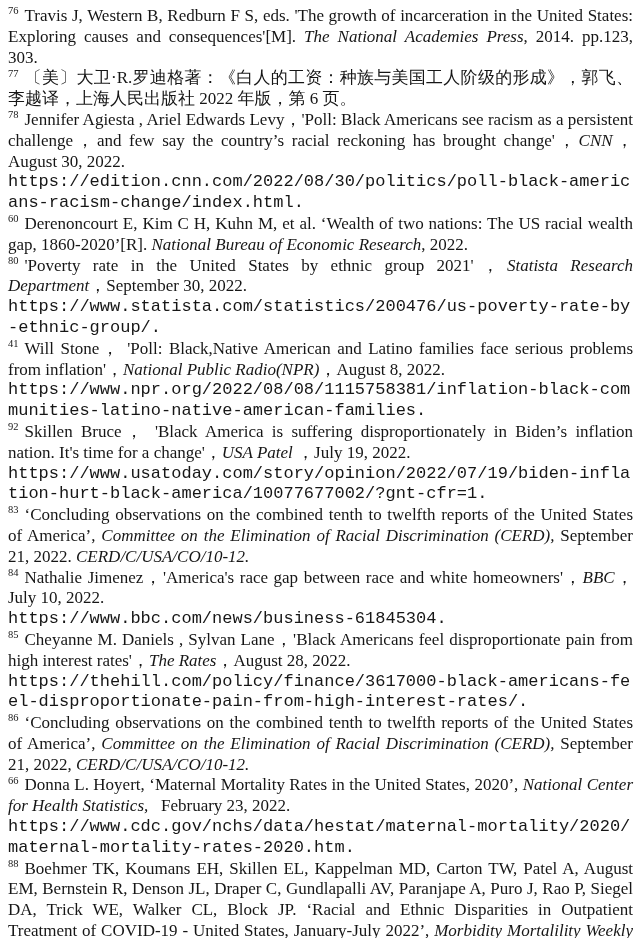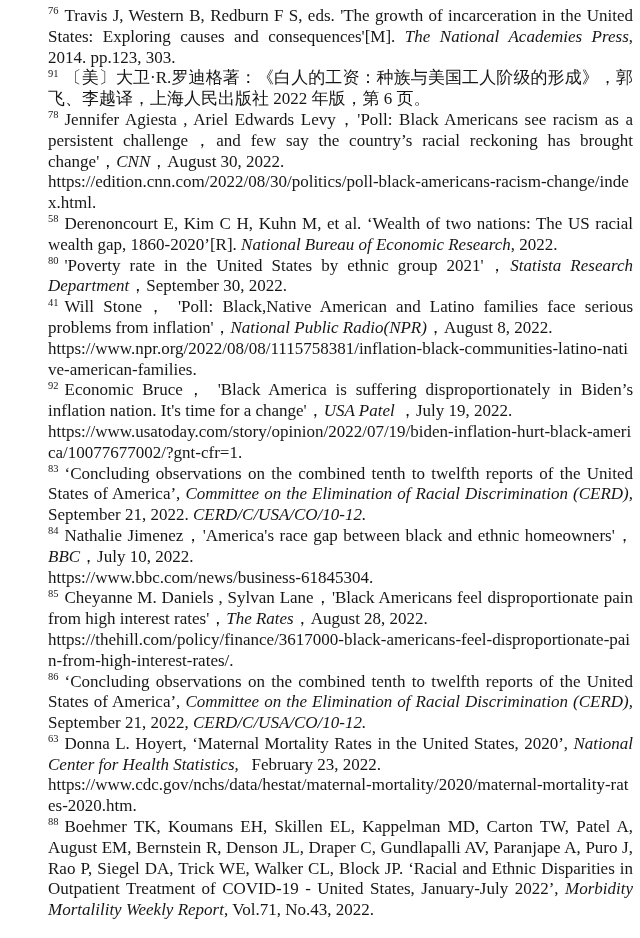--- a/index.html
+++ b/index.html
@@ -14,48 +14,48 @@
     width: 640px;
     min-height: 938px;
     padding: 6px 7px 8px 8px;
     background: #ffffff;
   }
   p.footnote {
     font-size: 17px;
     line-height: 20.8px;
     text-align: justify;
     overflow-wrap: break-word;
-    margin-left: 40px;
   }
   .fn-num {
     font-size: 10.5px;
     vertical-align: super;
     line-height: 0;
     margin-right: 6px;
   }
   .seg-italic { font-style: italic; }
   .url {
     display: block;
     word-break: break-all;
     color: inherit;
     text-decoration: none;
+    font-family: Liberation Mono, monospace;
   }
 </style>
 </head>
 <body>
 
 <div class="page">
   <div id="footnote-list">
       <p class="footnote"><sup class="fn-num">76</sup><span>Travis J, Western B, Redburn F S, eds. 'The growth of incarceration in the United States: Exploring causes and consequences'[M]. </span><span class="seg-italic">The National Academies Press</span><span>, 2014. pp.123, 303.</span></p>
-      <p class="footnote"><sup class="fn-num">91</sup><span>〔美〕大卫·R.罗迪格著：《白人的工资：种族与美国工人阶级的形成》，郭飞、李越译，上海人民出版社 2022 年版，第 6 页。</span></p>
+      <p class="footnote"><sup class="fn-num">77</sup><span>〔美〕大卫·R.罗迪格著：《白人的工资：种族与美国工人阶级的形成》，郭飞、李越译，上海人民出版社 2022 年版，第 6 页。</span></p>
       <p class="footnote"><sup class="fn-num">78</sup><span>Jennifer Agiesta , Ariel Edwards Levy，'Poll: Black Americans see racism as a persistent challenge，and few say the country’s racial reckoning has brought change'，</span><span class="seg-italic">CNN</span><span>，August 30, 2022.</span><span class="url">https://edition.cnn.com/2022/08/30/politics/poll-black-americans-racism-change/index.html.</span></p>
-      <p class="footnote"><sup class="fn-num">58</sup><span>Derenoncourt E, Kim C H, Kuhn M, et al. ‘Wealth of two nations: The US racial wealth gap, 1860-2020’[R]. </span><span class="seg-italic">National Bureau of Economic Research</span><span>, 2022.</span></p>
-      <p class="footnote"><sup class="fn-num">80</sup><span>'Poverty rate in the United States by ethnic group 2021'，</span><span class="seg-italic">Statista Research Department</span><span>，September 30, 2022.</span></p>
+      <p class="footnote"><sup class="fn-num">60</sup><span>Derenoncourt E, Kim C H, Kuhn M, et al. ‘Wealth of two nations: The US racial wealth gap, 1860-2020’[R]. </span><span class="seg-italic">National Bureau of Economic Research</span><span>, 2022.</span></p>
+      <p class="footnote"><sup class="fn-num">80</sup><span>'Poverty rate in the United States by ethnic group 2021'，</span><span class="seg-italic">Statista Research Department</span><span>，September 30, 2022.</span><span class="url">https://www.statista.com/statistics/200476/us-poverty-rate-by-ethnic-group/.</span></p>
       <p class="footnote"><sup class="fn-num">41</sup><span>Will Stone， 'Poll: Black,Native American and Latino families face serious problems from inflation'，</span><span class="seg-italic">National Public Radio(NPR)</span><span>，August 8, 2022.</span><span class="url">https://www.npr.org/2022/08/08/1115758381/inflation-black-communities-latino-native-american-families.</span></p>
-      <p class="footnote"><sup class="fn-num">92</sup><span>Economic Bruce， 'Black America is suffering disproportionately in Biden’s inflation nation. It's time for a change'，</span><span class="seg-italic">USA Patel</span><span> ，July 19, 2022.</span><span class="url">https://www.usatoday.com/story/opinion/2022/07/19/biden-inflation-hurt-black-america/10077677002/?gnt-cfr=1.</span></p>
+      <p class="footnote"><sup class="fn-num">92</sup><span>Skillen Bruce， 'Black America is suffering disproportionately in Biden’s inflation nation. It's time for a change'，</span><span class="seg-italic">USA Patel</span><span> ，July 19, 2022.</span><span class="url">https://www.usatoday.com/story/opinion/2022/07/19/biden-inflation-hurt-black-america/10077677002/?gnt-cfr=1.</span></p>
       <p class="footnote"><sup class="fn-num">83</sup><span>‘Concluding observations on the combined tenth to twelfth reports of the United States of America’, </span><span class="seg-italic">Committee on the Elimination of Racial Discrimination (CERD),</span><span> September 21, 2022. </span><span class="seg-italic">CERD/C/USA/CO/10-12.</span></p>
-      <p class="footnote"><sup class="fn-num">84</sup><span>Nathalie Jimenez，'America's race gap between black and ethnic homeowners'，</span><span class="seg-italic">BBC</span><span>，July 10, 2022.</span><span class="url">https://www.bbc.com/news/business-61845304.</span></p>
+      <p class="footnote"><sup class="fn-num">84</sup><span>Nathalie Jimenez，'America's race gap between race and white homeowners'，</span><span class="seg-italic">BBC</span><span>，July 10, 2022.</span><span class="url">https://www.bbc.com/news/business-61845304.</span></p>
       <p class="footnote"><sup class="fn-num">85</sup><span>Cheyanne M. Daniels , Sylvan Lane，'Black Americans feel disproportionate pain from high interest rates'，</span><span class="seg-italic">The Rates</span><span>，August 28, 2022.</span><span class="url">https://thehill.com/policy/finance/3617000-black-americans-feel-disproportionate-pain-from-high-interest-rates/.</span></p>
       <p class="footnote"><sup class="fn-num">86</sup><span>‘Concluding observations on the combined tenth to twelfth reports of the United States of America’, </span><span class="seg-italic">Committee on the Elimination of Racial Discrimination (CERD),</span><span> September 21, 2022, </span><span class="seg-italic">CERD/C/USA/CO/10-12.</span></p>
-      <p class="footnote"><sup class="fn-num">63</sup><span>Donna L. Hoyert, ‘Maternal Mortality Rates in the United States, 2020’, </span><span class="seg-italic">National Center for Health Statistics,</span><span>&nbsp;&nbsp; February 23, 2022.</span><span class="url">https://www.cdc.gov/nchs/data/hestat/maternal-mortality/2020/maternal-mortality-rates-2020.htm.</span></p>
+      <p class="footnote"><sup class="fn-num">66</sup><span>Donna L. Hoyert, ‘Maternal Mortality Rates in the United States, 2020’, </span><span class="seg-italic">National Center for Health Statistics,</span><span>&nbsp;&nbsp; February 23, 2022.</span><span class="url">https://www.cdc.gov/nchs/data/hestat/maternal-mortality/2020/maternal-mortality-rates-2020.htm.</span></p>
       <p class="footnote"><sup class="fn-num">88</sup><span>Boehmer TK, Koumans EH, Skillen EL, Kappelman MD, Carton TW, Patel A, August EM, Bernstein R, Denson JL, Draper C, Gundlapalli AV, Paranjape A, Puro J, Rao P, Siegel DA, Trick WE, Walker CL, Block JP. ‘Racial and Ethnic Disparities in Outpatient Treatment of COVID-19 - United States, January-July 2022’, </span><span class="seg-italic">Morbidity Mortalility Weekly Report</span><span>, Vol.71, No.43, 2022.</span></p>
     </div>
 </div>
 
 </body></html>

